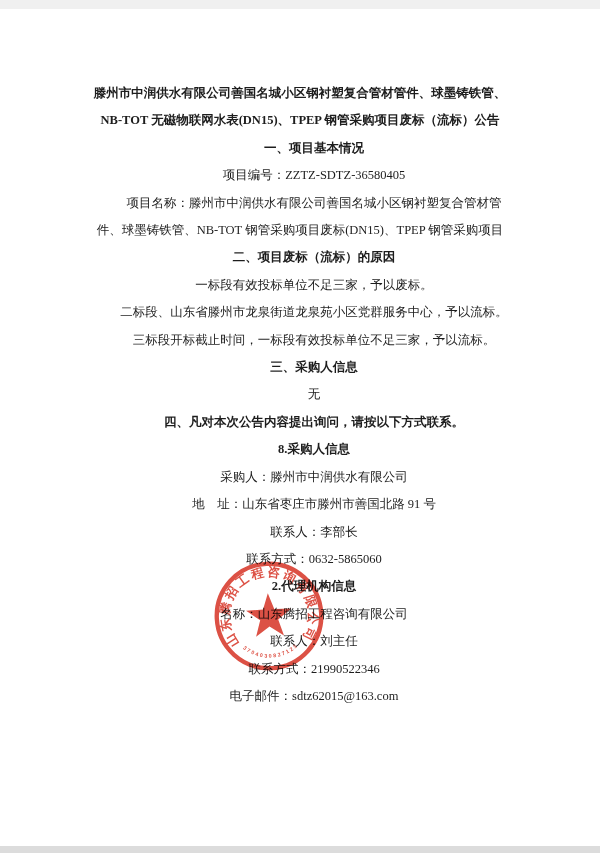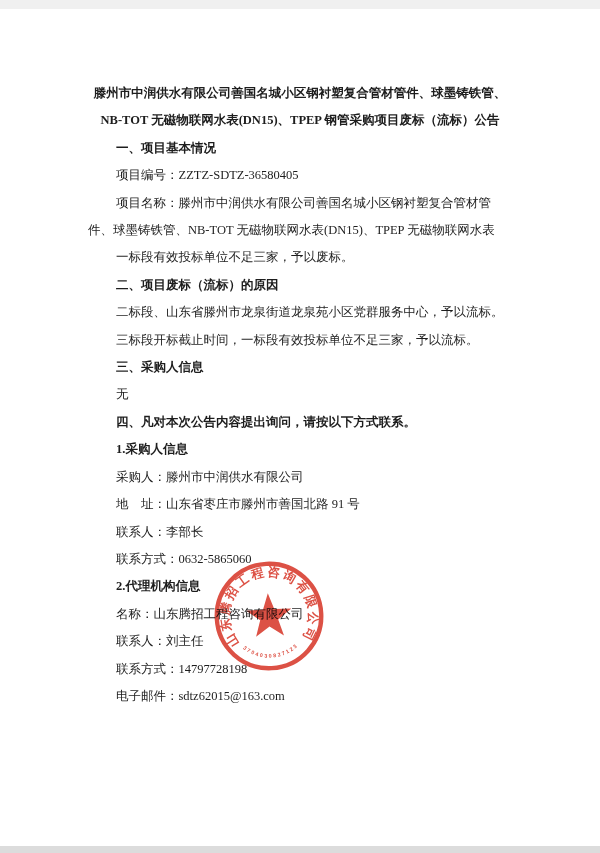--- a/index.html
+++ b/index.html
@@ -24,21 +24,21 @@
     color: #1d1d1d;
     font-size: 12.5px;
   }
   .ln {
     line-height: 27.4px;
     margin: 0;
     white-space: normal;
   }
   .b { font-weight: bold; }
   .center { text-align: center; }
-  .ind { text-indent: 28px; }
+  .ind { text-indent: 28px; text-align: center; }
   .seal {
     position: absolute;
     left: 212px; top: 559px;
     width: 114px; height: 114px;
     opacity: 0.88;
     mix-blend-mode: multiply;
     transform: rotate(-3deg);
     pointer-events: none;
   }
   .seal text {
@@ -51,42 +51,42 @@
 
 <div class="edge-strip-top"></div>
 <div class="edge-strip-bottom"></div>
 
 <div class="doc">
   <p class="ln b center">滕州市中润供水有限公司善国名城小区钢衬塑复合管材管件、球墨铸铁管、</p>
   <p class="ln b center">NB-TOT 无磁物联网水表(DN15)、TPEP 钢管采购项目废标（流标）公告</p>
 
   <p class="ln b ind">一、项目基本情况</p>
   <p class="ln ind">项目编号：ZZTZ-SDTZ-36580405</p>
-  <p class="ln ind">项目名称：滕州市中润供水有限公司善国名城小区钢衬塑复合管材管件、球墨铸铁管、NB-TOT 无磁物联网水表(DN15)、TPEP 无磁物联网水表</p>
+  <p class="ln ind">项目名称：滕州市中润供水有限公司善国名城小区钢衬塑复合管材管件、球墨铸铁管、NB-TOT 钢管采购项目废标(DN15)、TPEP 钢管采购项目</p>
 
+  <p class="ln b ind">二、项目废标（流标）的原因</p>
   <p class="ln ind">一标段有效投标单位不足三家，予以废标。</p>
-  <p class="ln b ind">二、项目废标（流标）的原因</p>
   <p class="ln ind">二标段、山东省滕州市龙泉街道龙泉苑小区党群服务中心，予以流标。</p>
   <p class="ln ind">三标段开标截止时间，一标段有效投标单位不足三家，予以流标。</p>
 
   <p class="ln b ind">三、采购人信息</p>
   <p class="ln ind">无</p>
 
   <p class="ln b ind">四、凡对本次公告内容提出询问，请按以下方式联系。</p>
 
-  <p class="ln b ind">1.采购人信息</p>
+  <p class="ln b ind">8.采购人信息</p>
   <p class="ln ind">采购人：滕州市中润供水有限公司</p>
   <p class="ln ind">地　址：山东省枣庄市滕州市善国北路 91 号</p>
   <p class="ln ind">联系人：李部长</p>
   <p class="ln ind">联系方式：0632-5865060</p>
 
   <p class="ln b ind">2.代理机构信息</p>
   <p class="ln ind">名称：山东腾招工程咨询有限公司</p>
   <p class="ln ind">联系人：刘主任</p>
-  <p class="ln ind">联系方式：14797728198</p>
+  <p class="ln ind">联系方式：21990522346</p>
   <p class="ln ind">电子邮件：sdtz62015@163.com</p>
 </div>
 
 <svg class="seal" viewBox="0 0 120 120" aria-hidden="true">
   <defs>
     <path id="arcTop" d="M 30.3,89.7 A 42,42 0 1 1 89.7,89.7" fill="none"></path>
     <path id="arcBottom" d="M 21.9,82 A 44,44 0 0 0 98.1,82" fill="none"></path>
   </defs>
   <circle cx="60" cy="60" r="55" fill="none" stroke="#d8392b" stroke-width="4.6"></circle>
   <polygon fill="#d8392b" points="60,36 65.9,52.9 83.8,53.3 69.5,64.1 74.7,81.2 60,71 45.3,81.2 50.5,64.1 36.2,53.3 54.1,52.9"></polygon>

